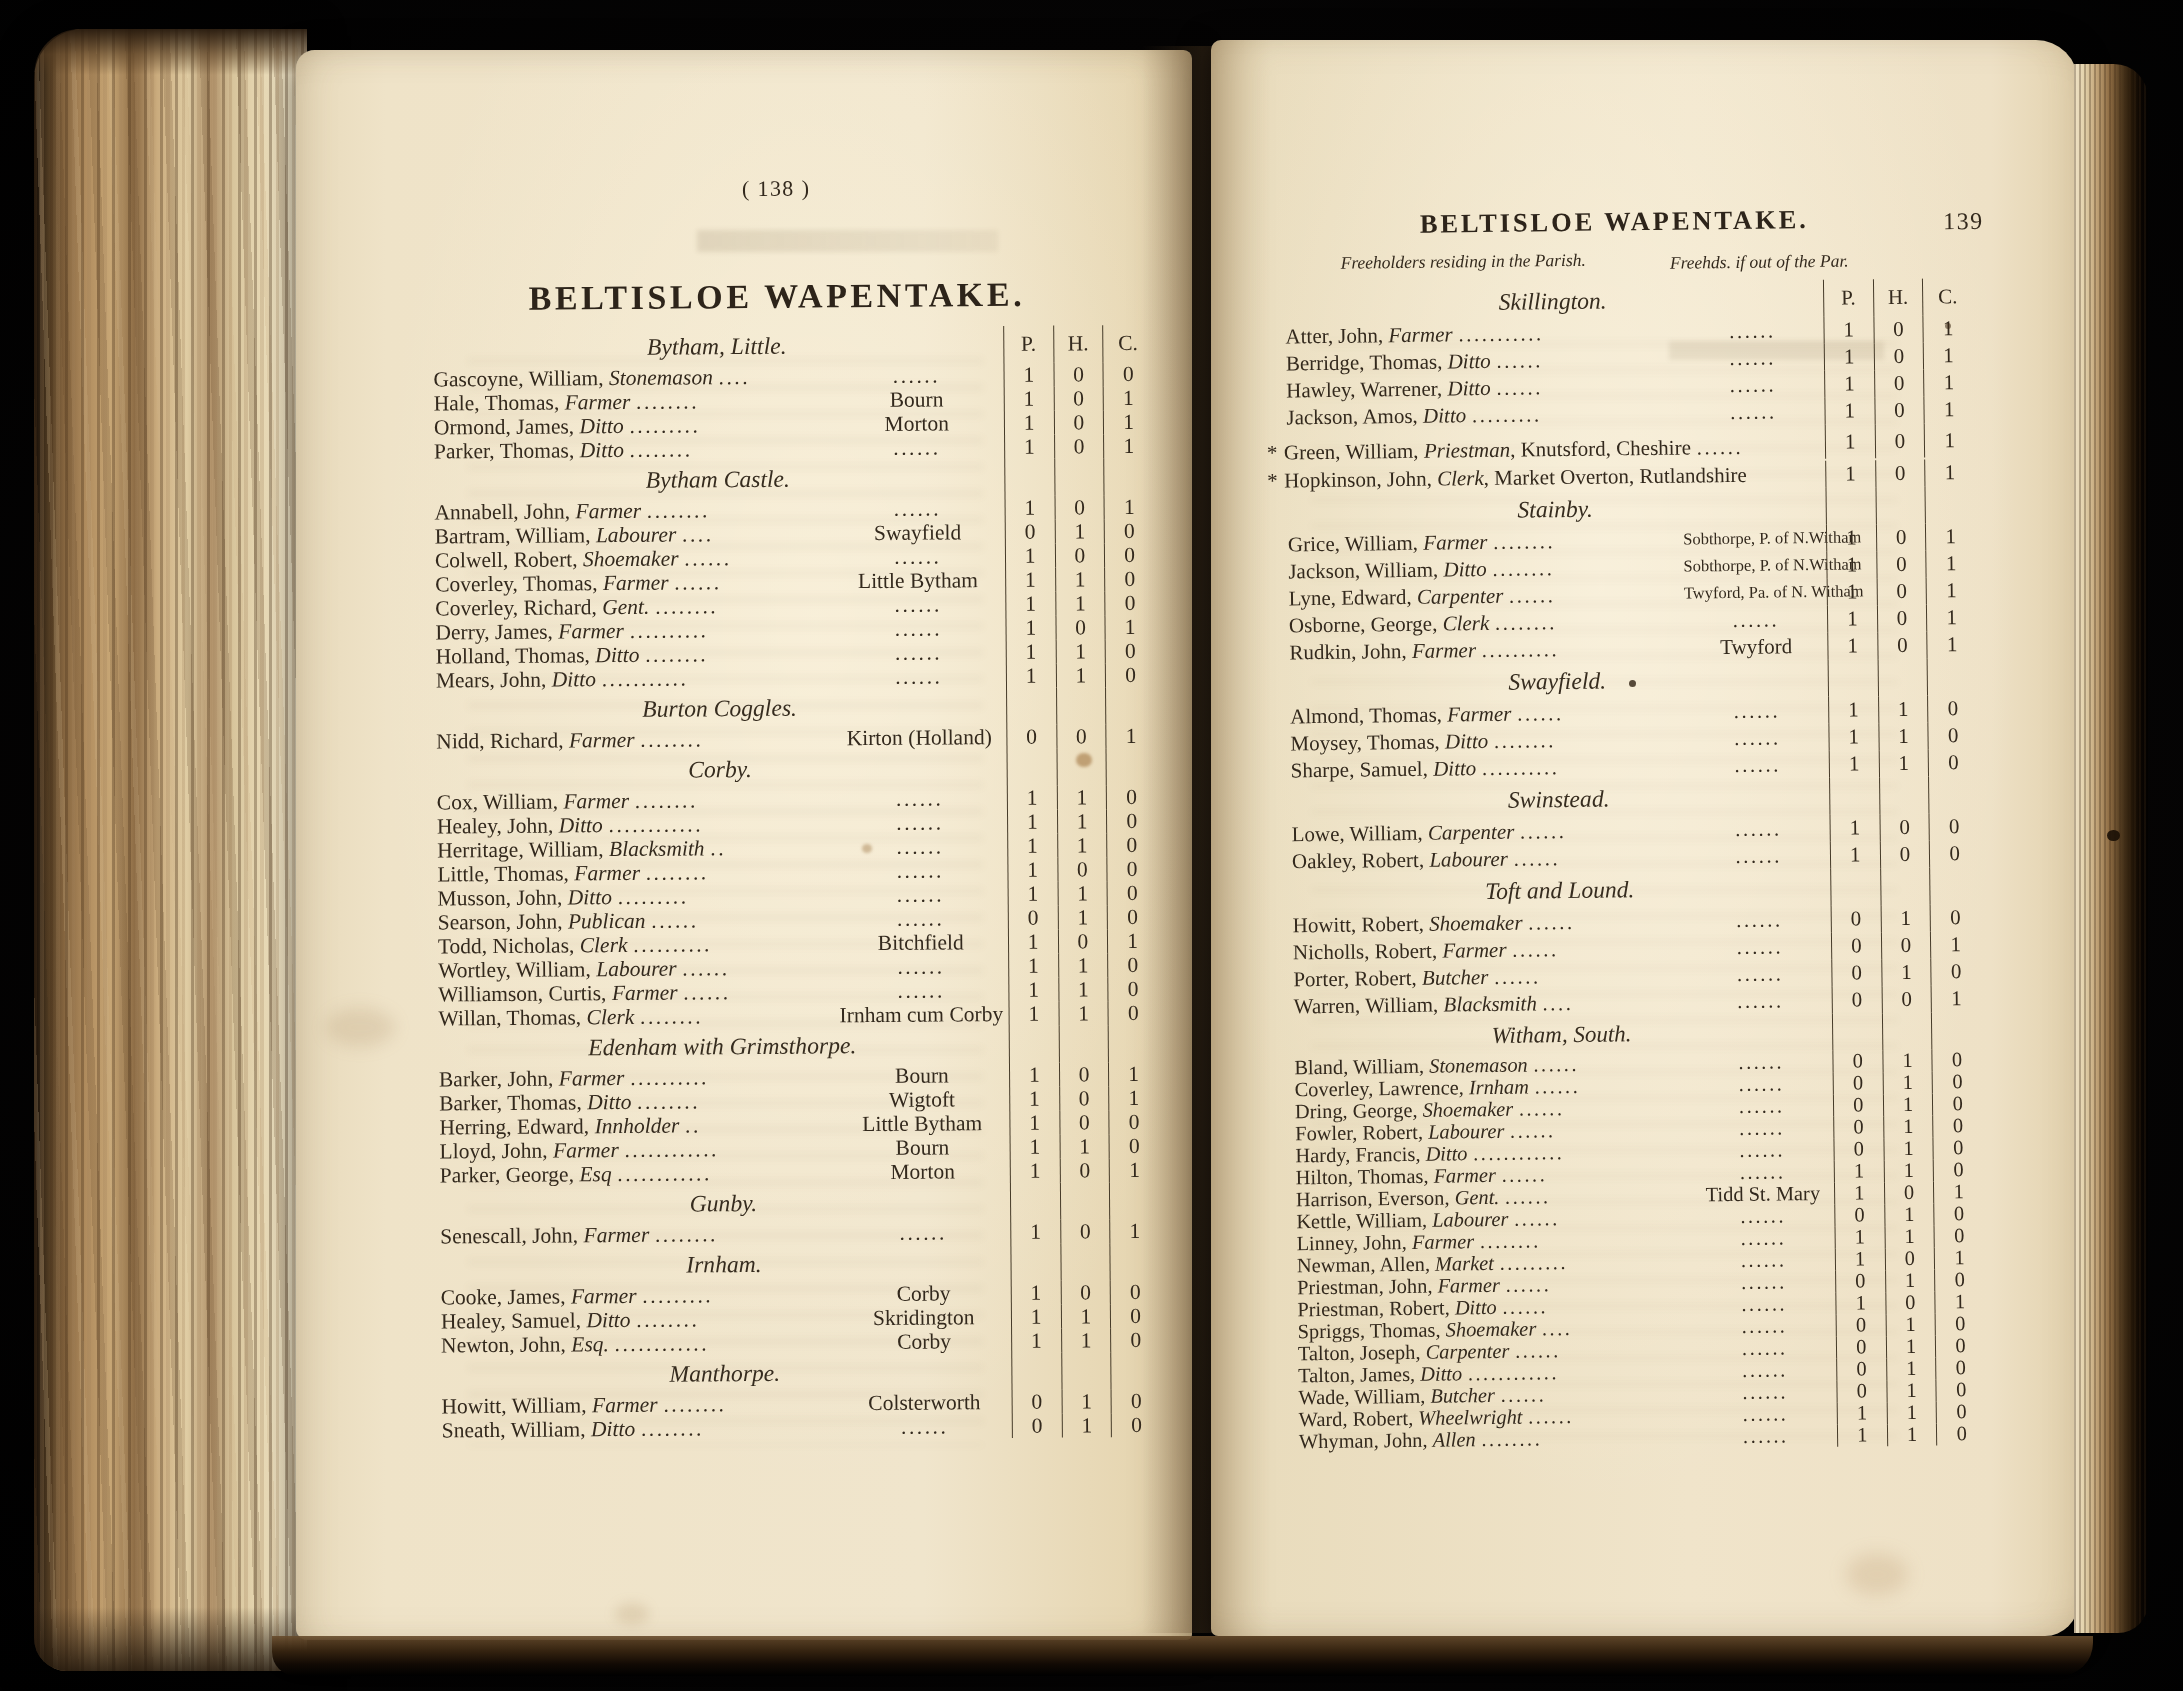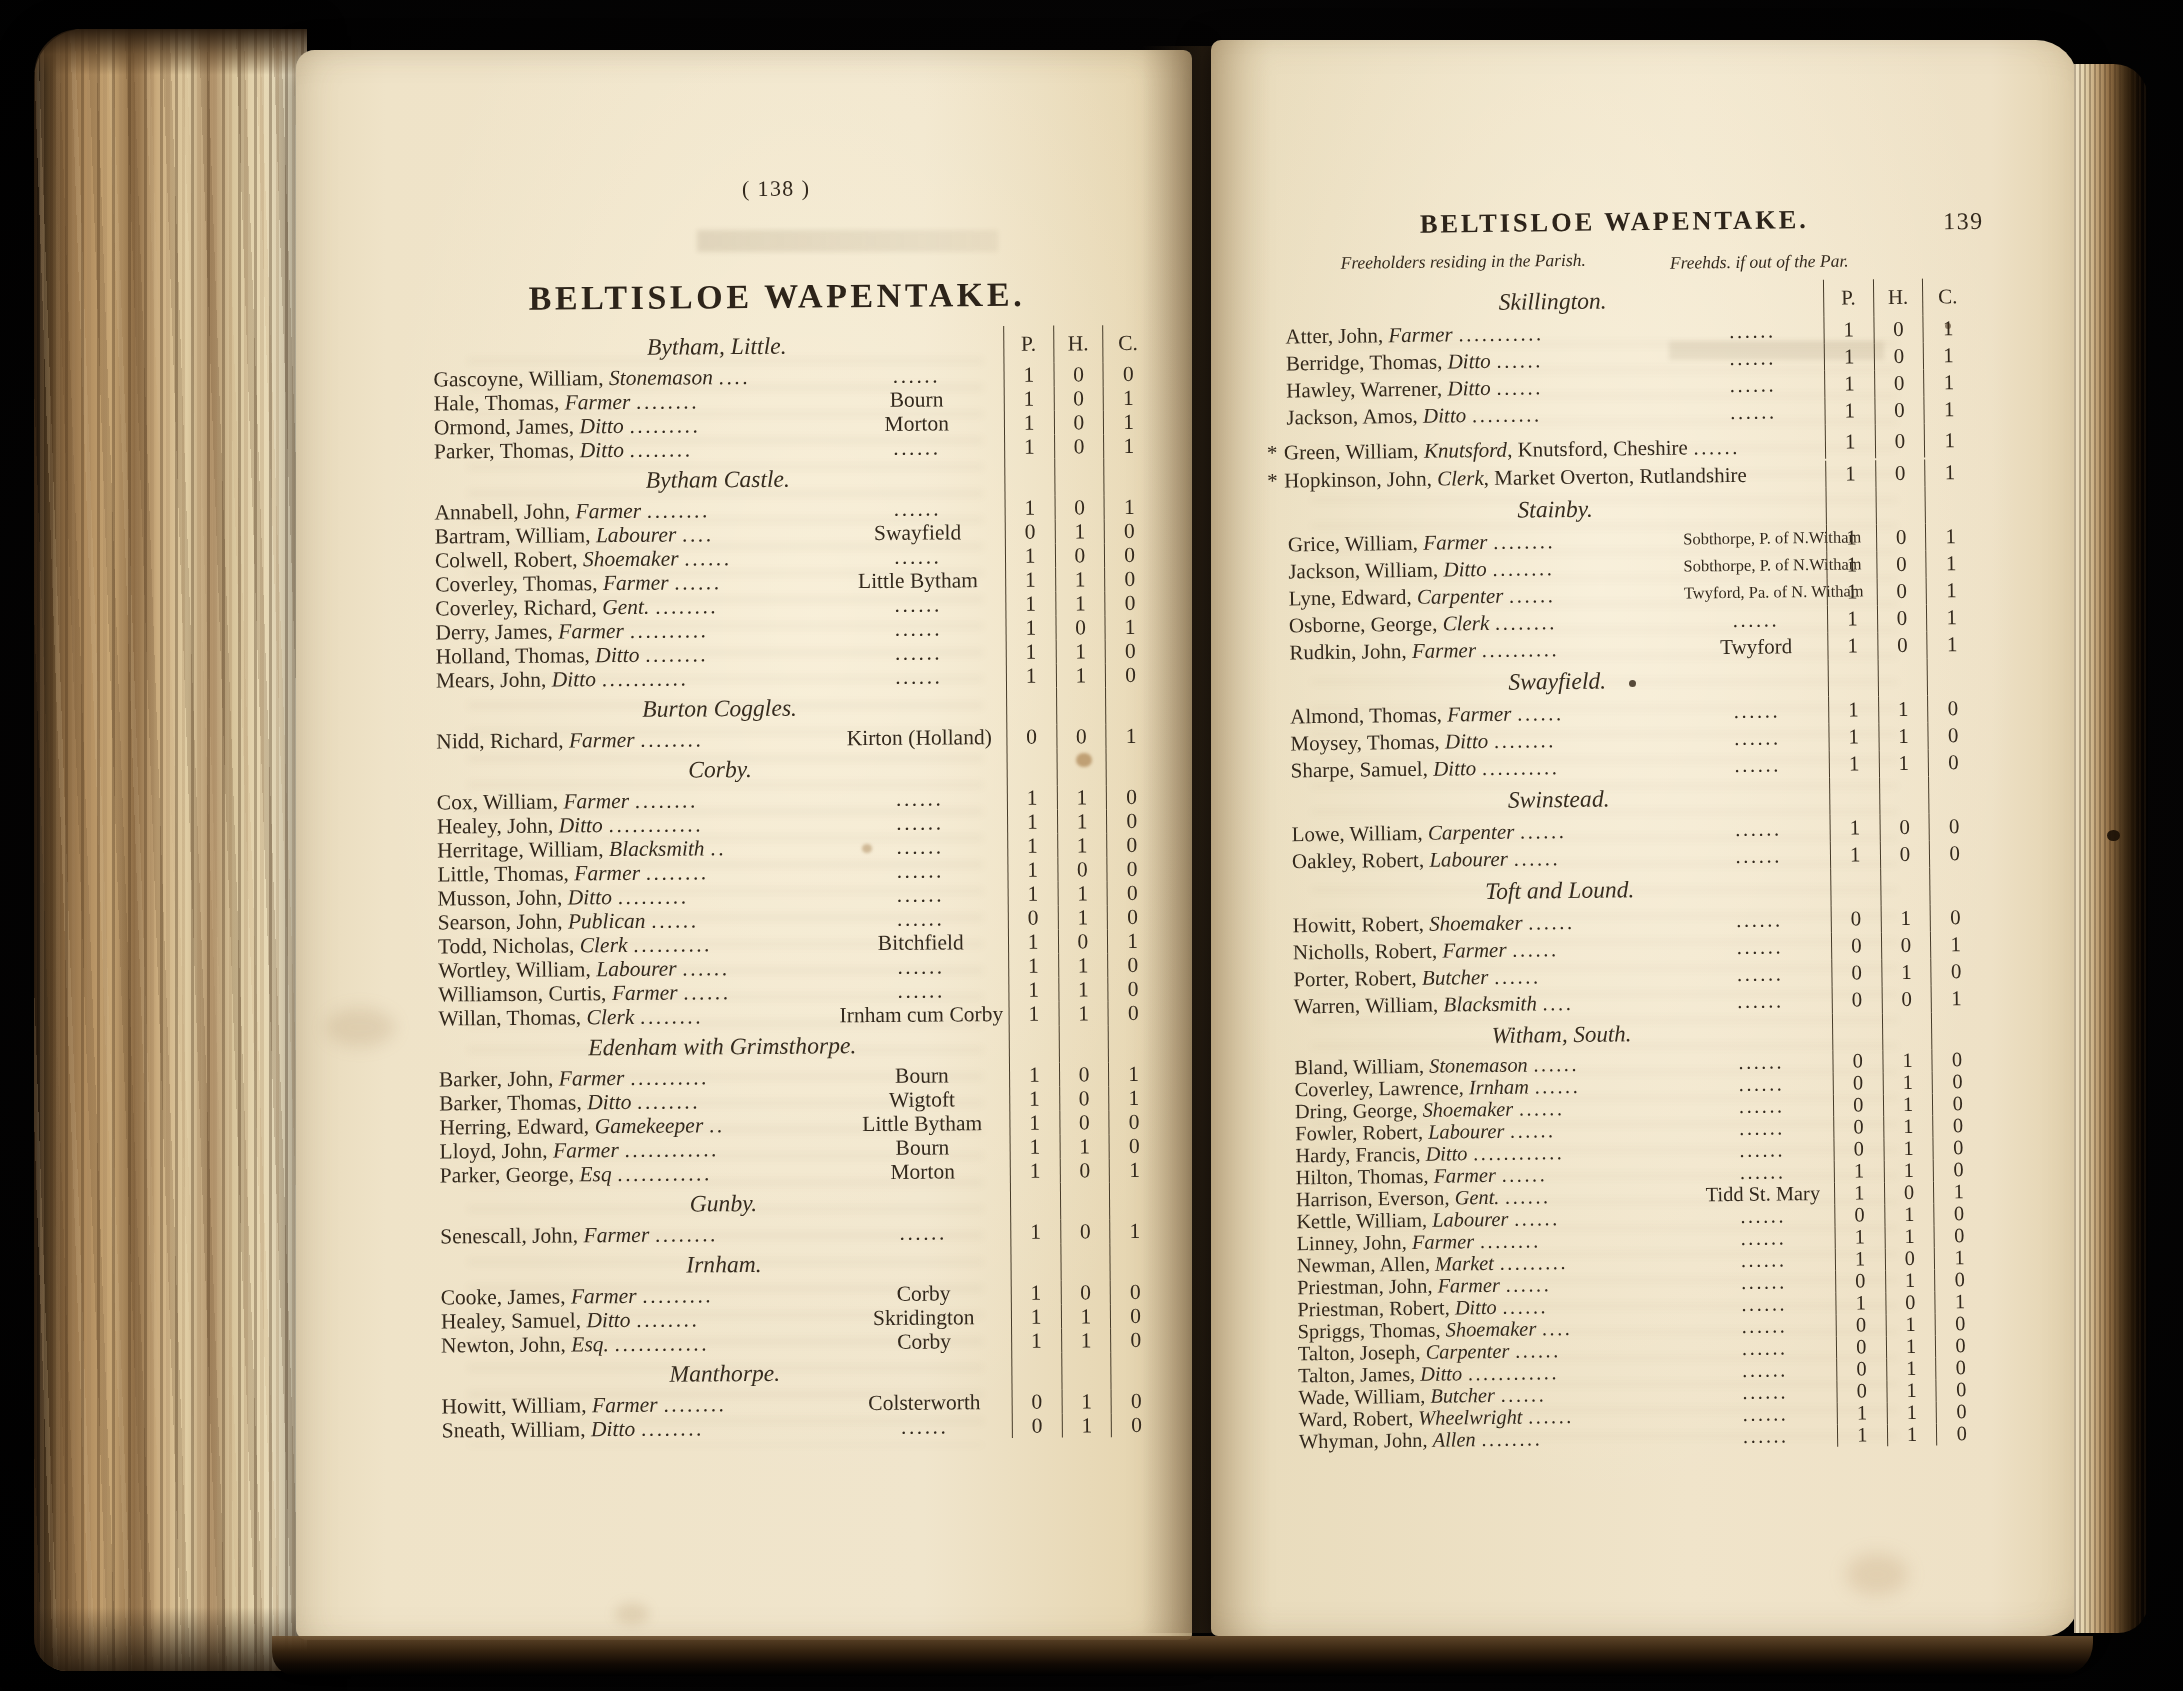--- a/index.html
+++ b/index.html
@@ -327,21 +327,21 @@
               <div class="cnum">1</div>
             </div>
             <div class="row">
               <div class="cname">Barker, Thomas, <i>Ditto</i><span class="lead">........</span></div>
               <div class="cplace">Wigtoft</div>
               <div class="cnum">1</div>
               <div class="cnum">0</div>
               <div class="cnum">1</div>
             </div>
             <div class="row">
-              <div class="cname">Herring, Edward, <i>Gamekeeper</i><span class="lead">..</span></div>
+              <div class="cname">Herring, Edward, <i>Innholder</i><span class="lead">..</span></div>
               <div class="cplace">Little Bytham</div>
               <div class="cnum">1</div>
               <div class="cnum">0</div>
               <div class="cnum">0</div>
             </div>
             <div class="row">
               <div class="cname">Lloyd, John, <i>Farmer</i><span class="lead">............</span></div>
               <div class="cplace">Bourn</div>
               <div class="cnum">1</div>
               <div class="cnum">1</div>
@@ -465,21 +465,21 @@
               <div class="cnum">1</div>
             </div>
             <div class="row">
               <div class="cname">Jackson, Amos, <i>Ditto</i><span class="lead">.........</span></div>
               <div class="cplace dotsp">......</div>
               <div class="cnum">1</div>
               <div class="cnum">0</div>
               <div class="cnum">1</div>
             </div>
             <div class="row starred-first">
-              <div class="cname cwide"><span class="star">*</span>Green, William, <i>Knutsford</i>, Knutsford, Cheshire<span class="lead">......</span></div>
+              <div class="cname cwide"><span class="star">*</span>Green, William, <i>Priestman</i>, Knutsford, Cheshire<span class="lead">......</span></div>
               <div class="cnum">1</div>
               <div class="cnum">0</div>
               <div class="cnum">1</div>
             </div>
             <div class="row">
               <div class="cname cwide"><span class="star">*</span>Hopkinson, John, <i>Clerk</i>, Market Overton, Rutlandshire</div>
               <div class="cnum">1</div>
               <div class="cnum">0</div>
               <div class="cnum">1</div>
             </div>

